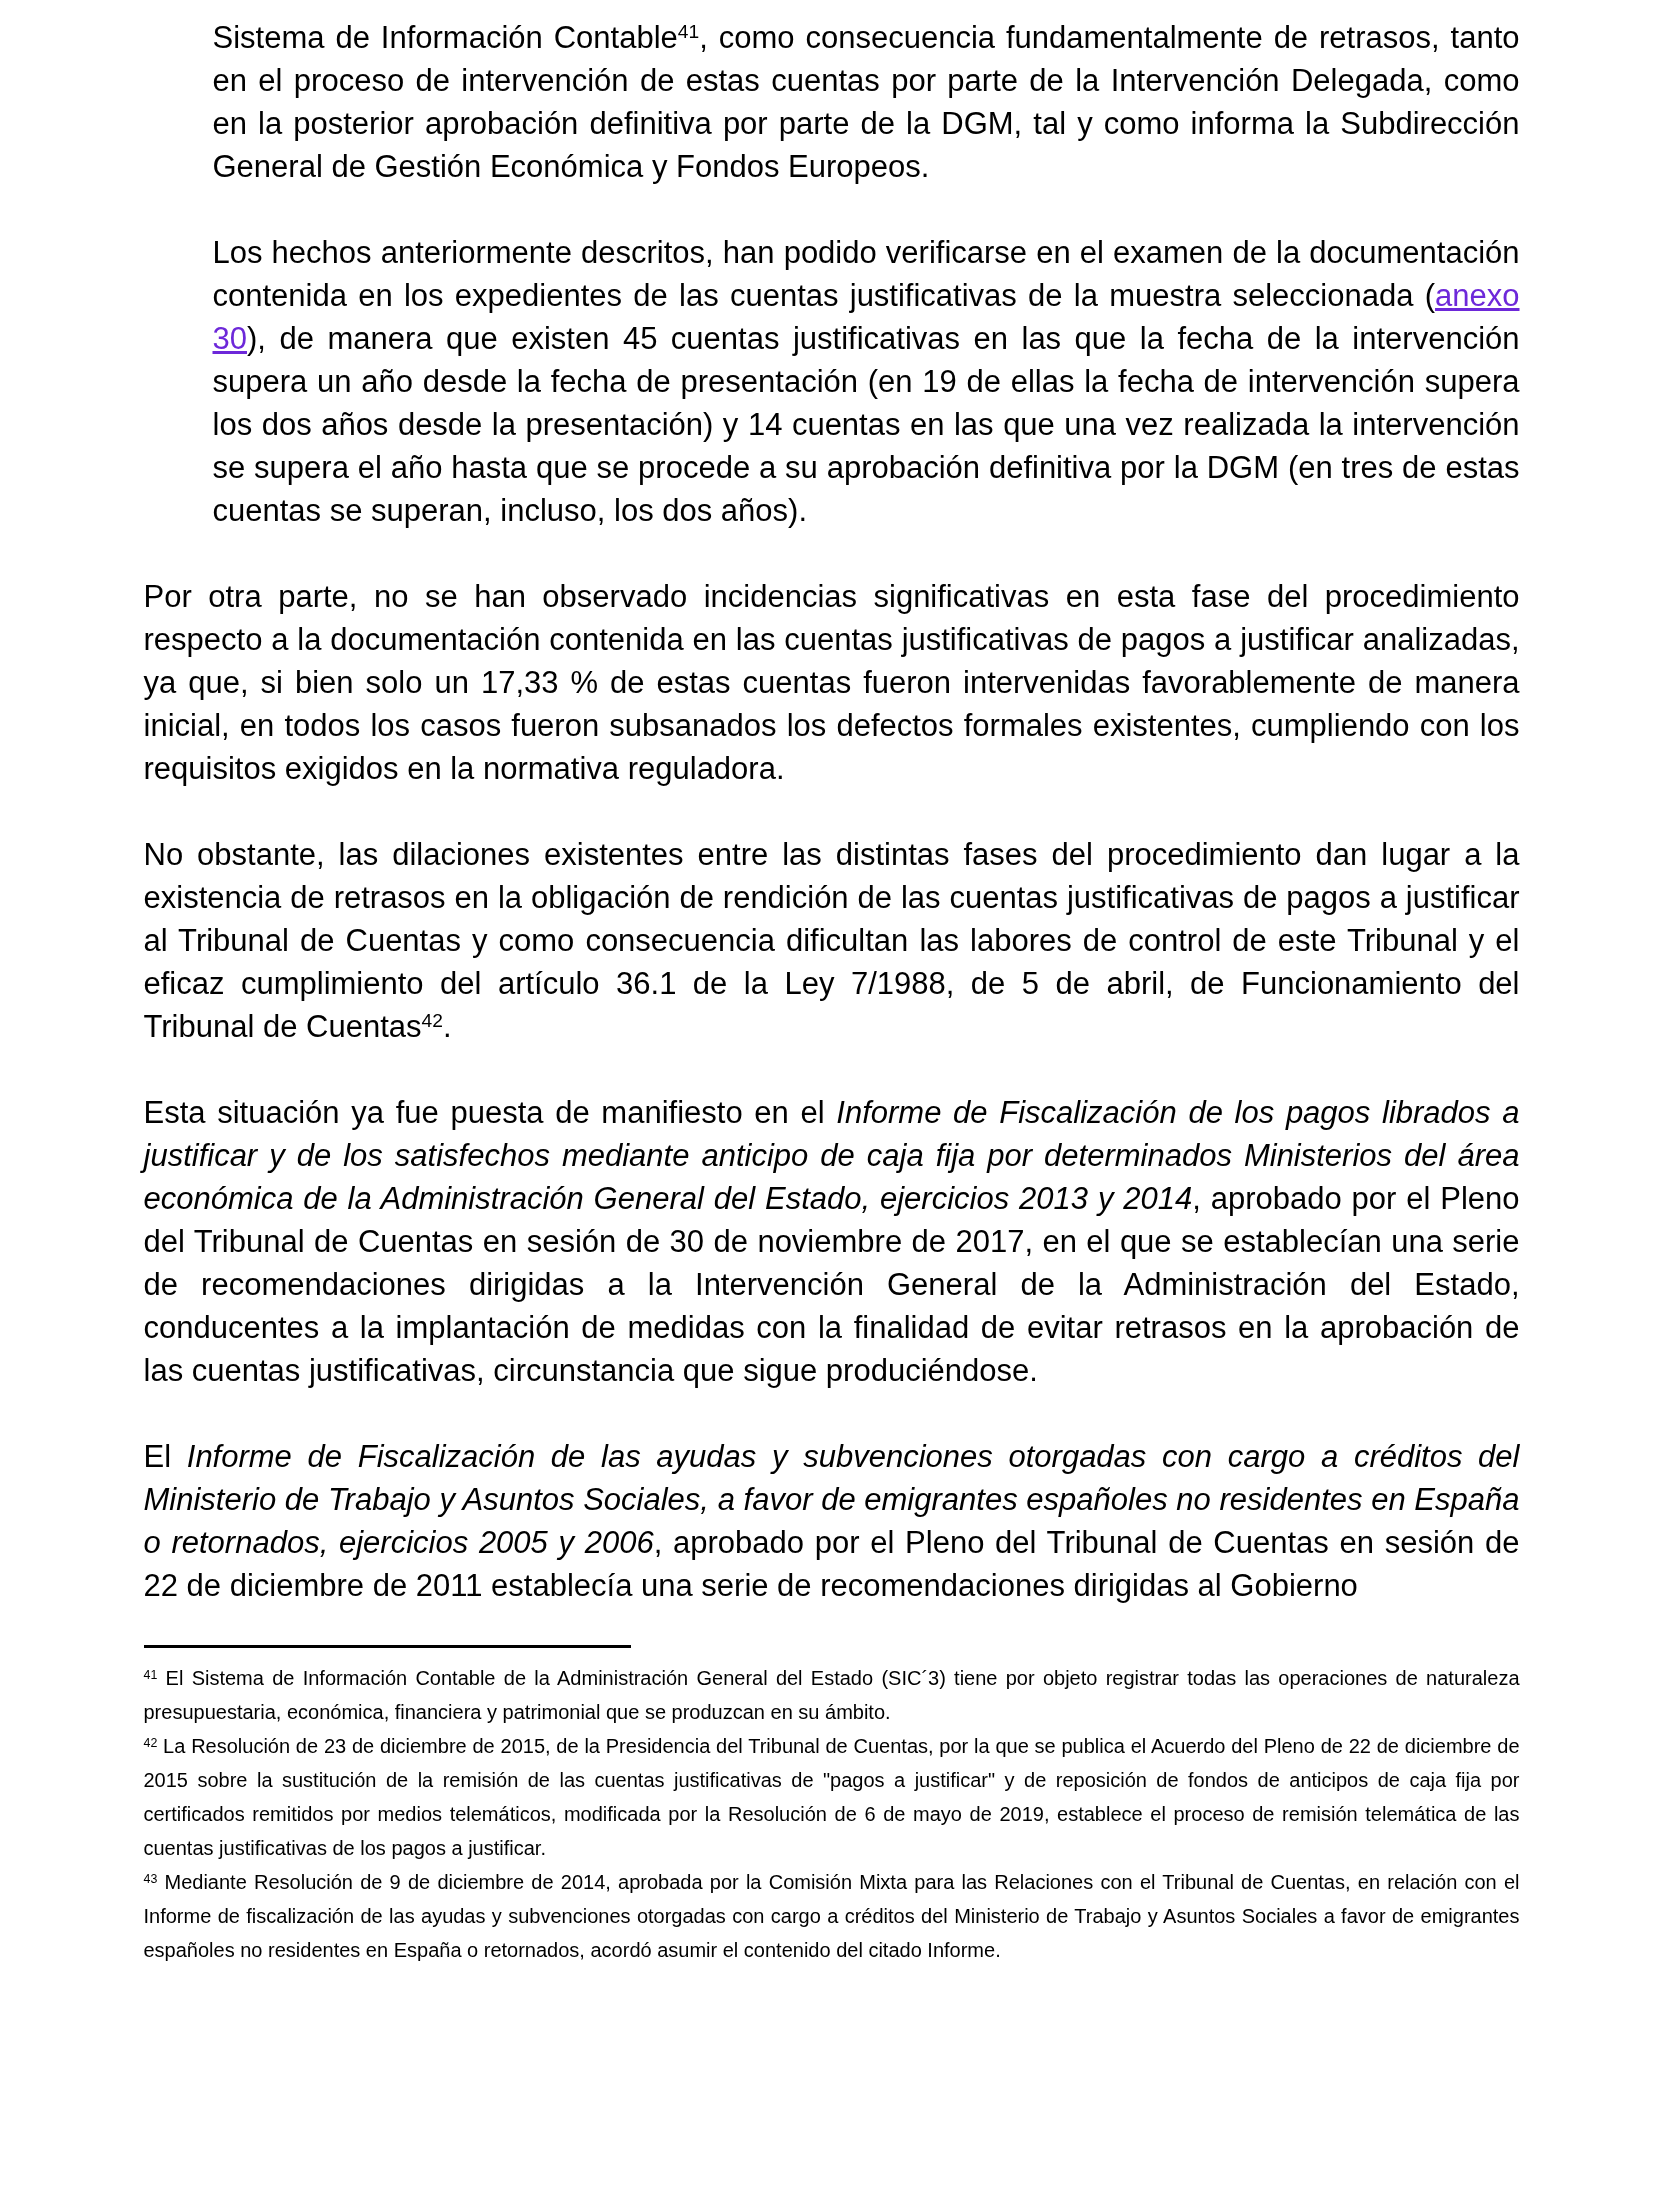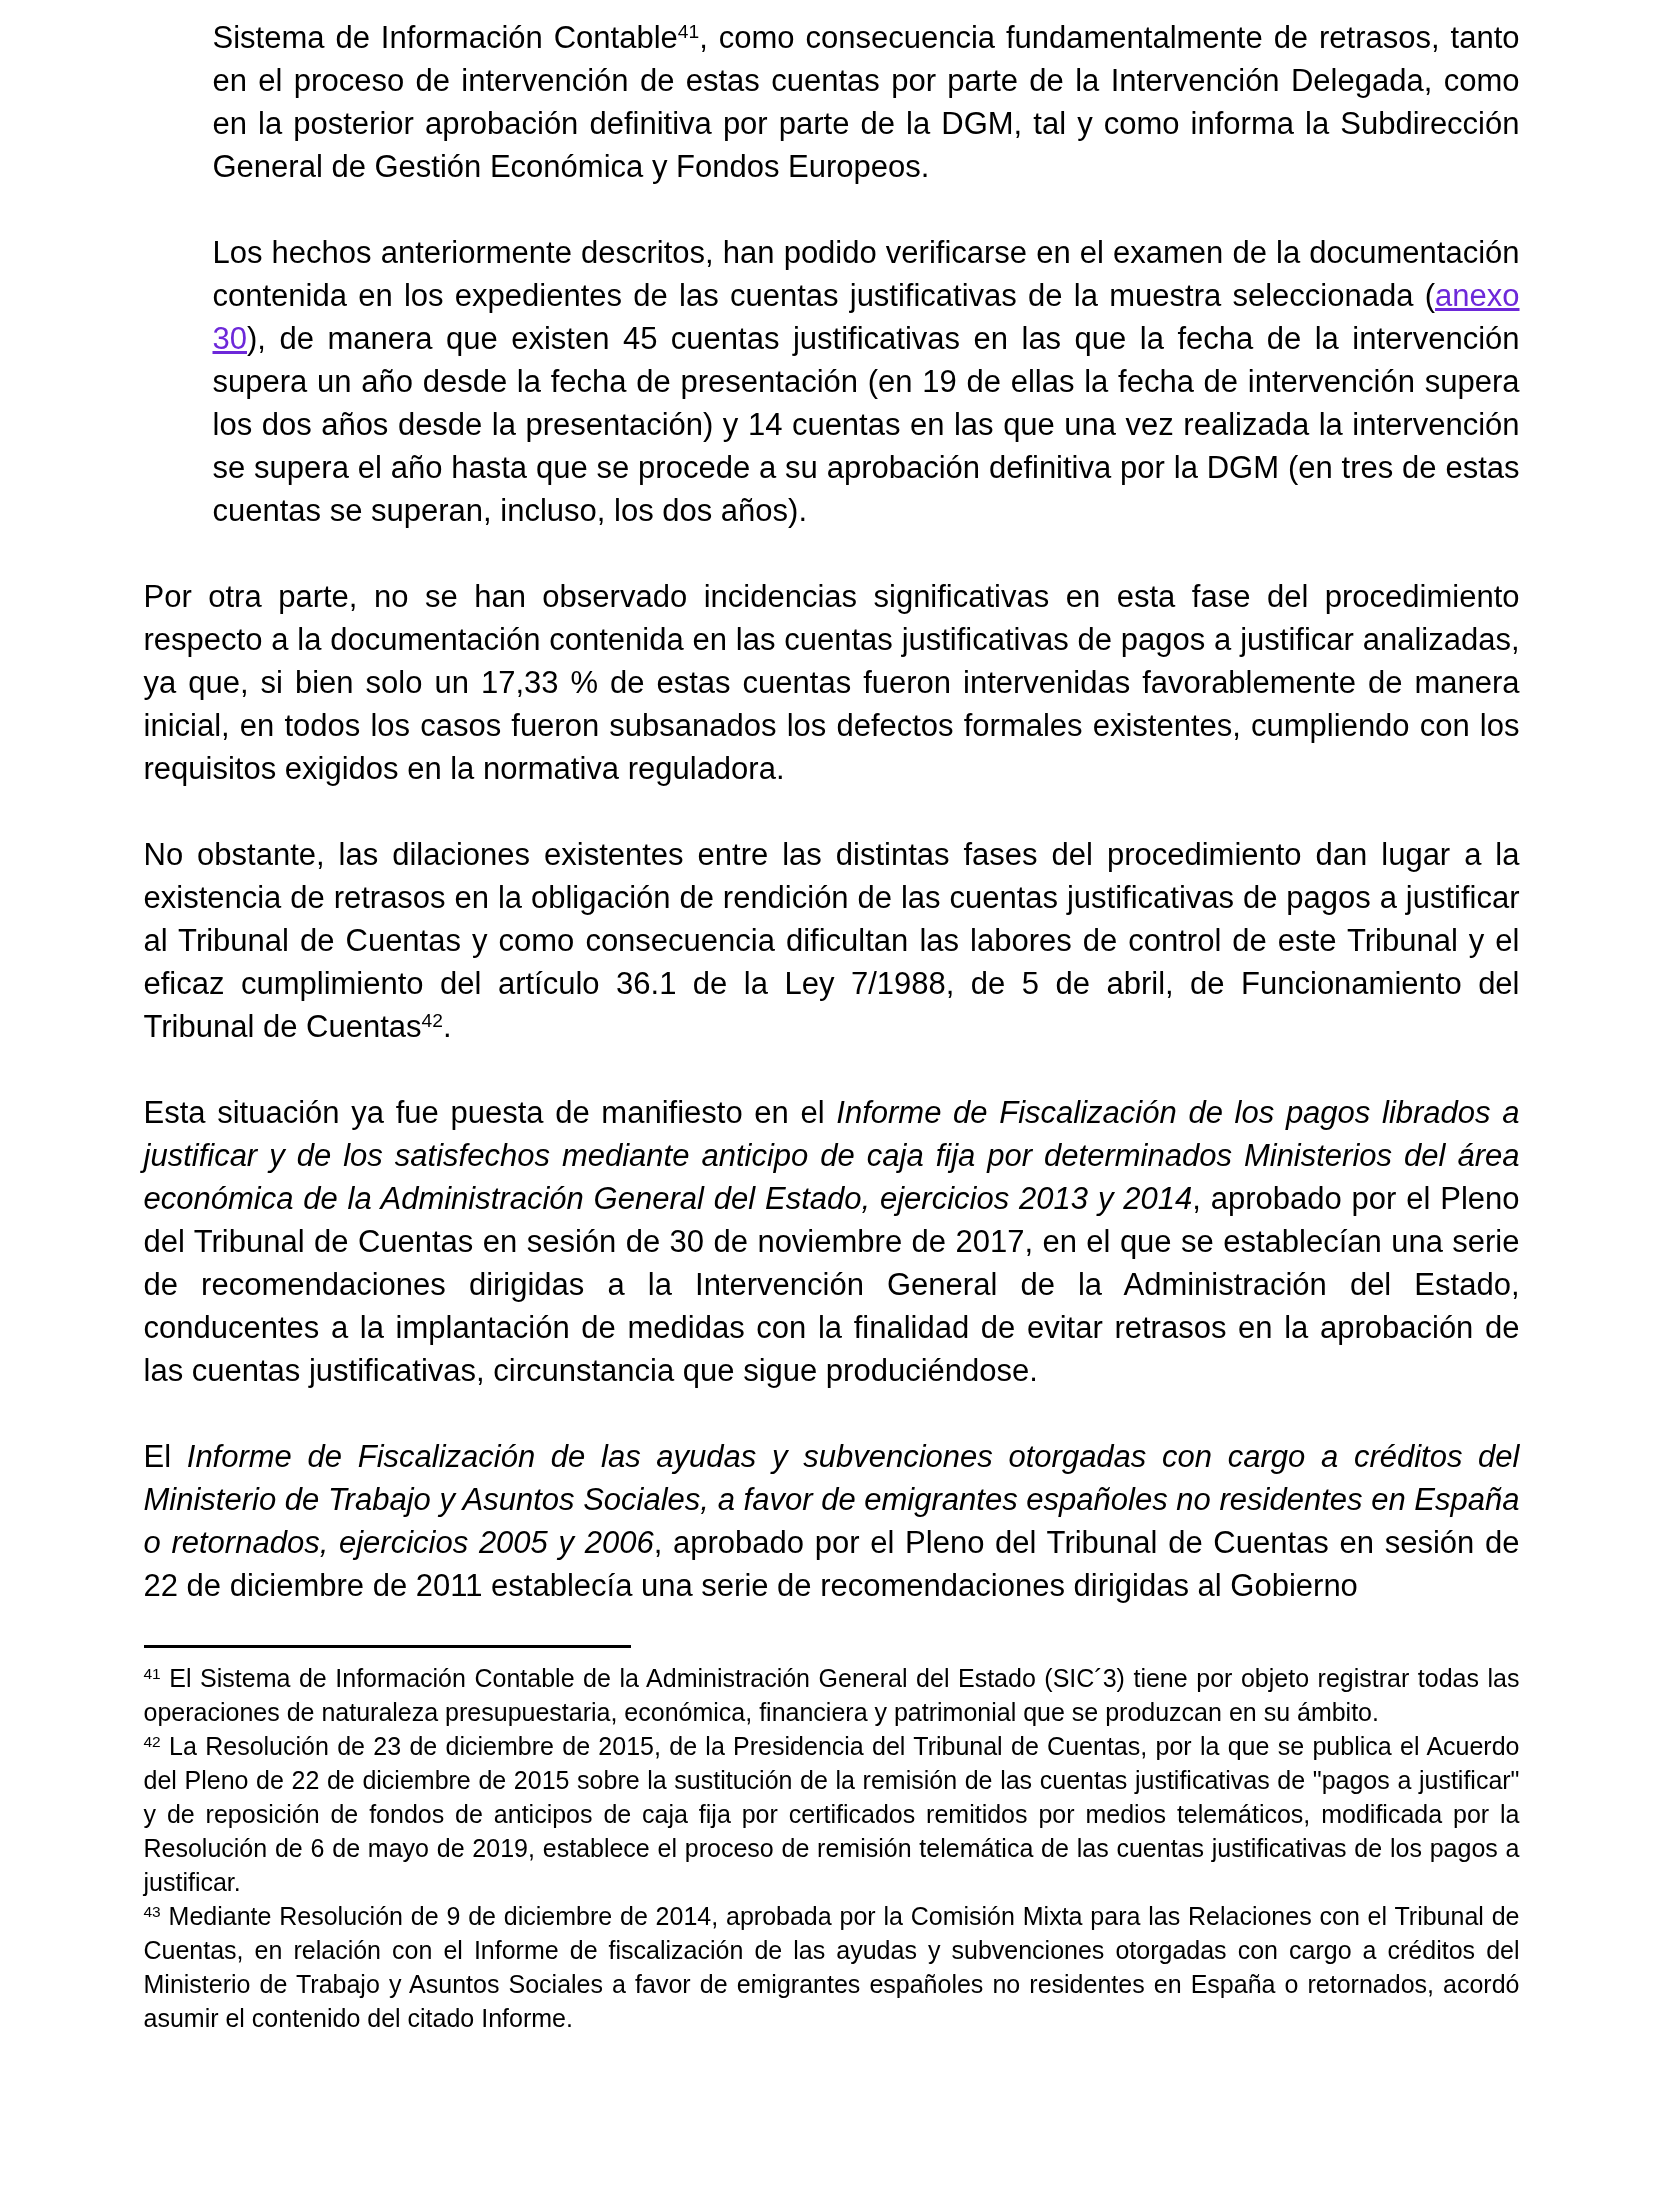--- a/index.html
+++ b/index.html
@@ -43,21 +43,21 @@
   }
   .h-num { position:absolute; left:0; top:0; }
   .footnote-sep {
     width:487px;
     height:0;
     border-top:3.2px solid #000000;
     margin-top:38px;
     margin-bottom:12.8px;
   }
   .footnotes {
-    font-size:25px;
+    font-size:20px;
     line-height:34px;
     text-align:justify;
   }
   .footnote { margin:0; }
 </style>
 </head>
 <body>
 
 <div class="page">
   <div class="content">

